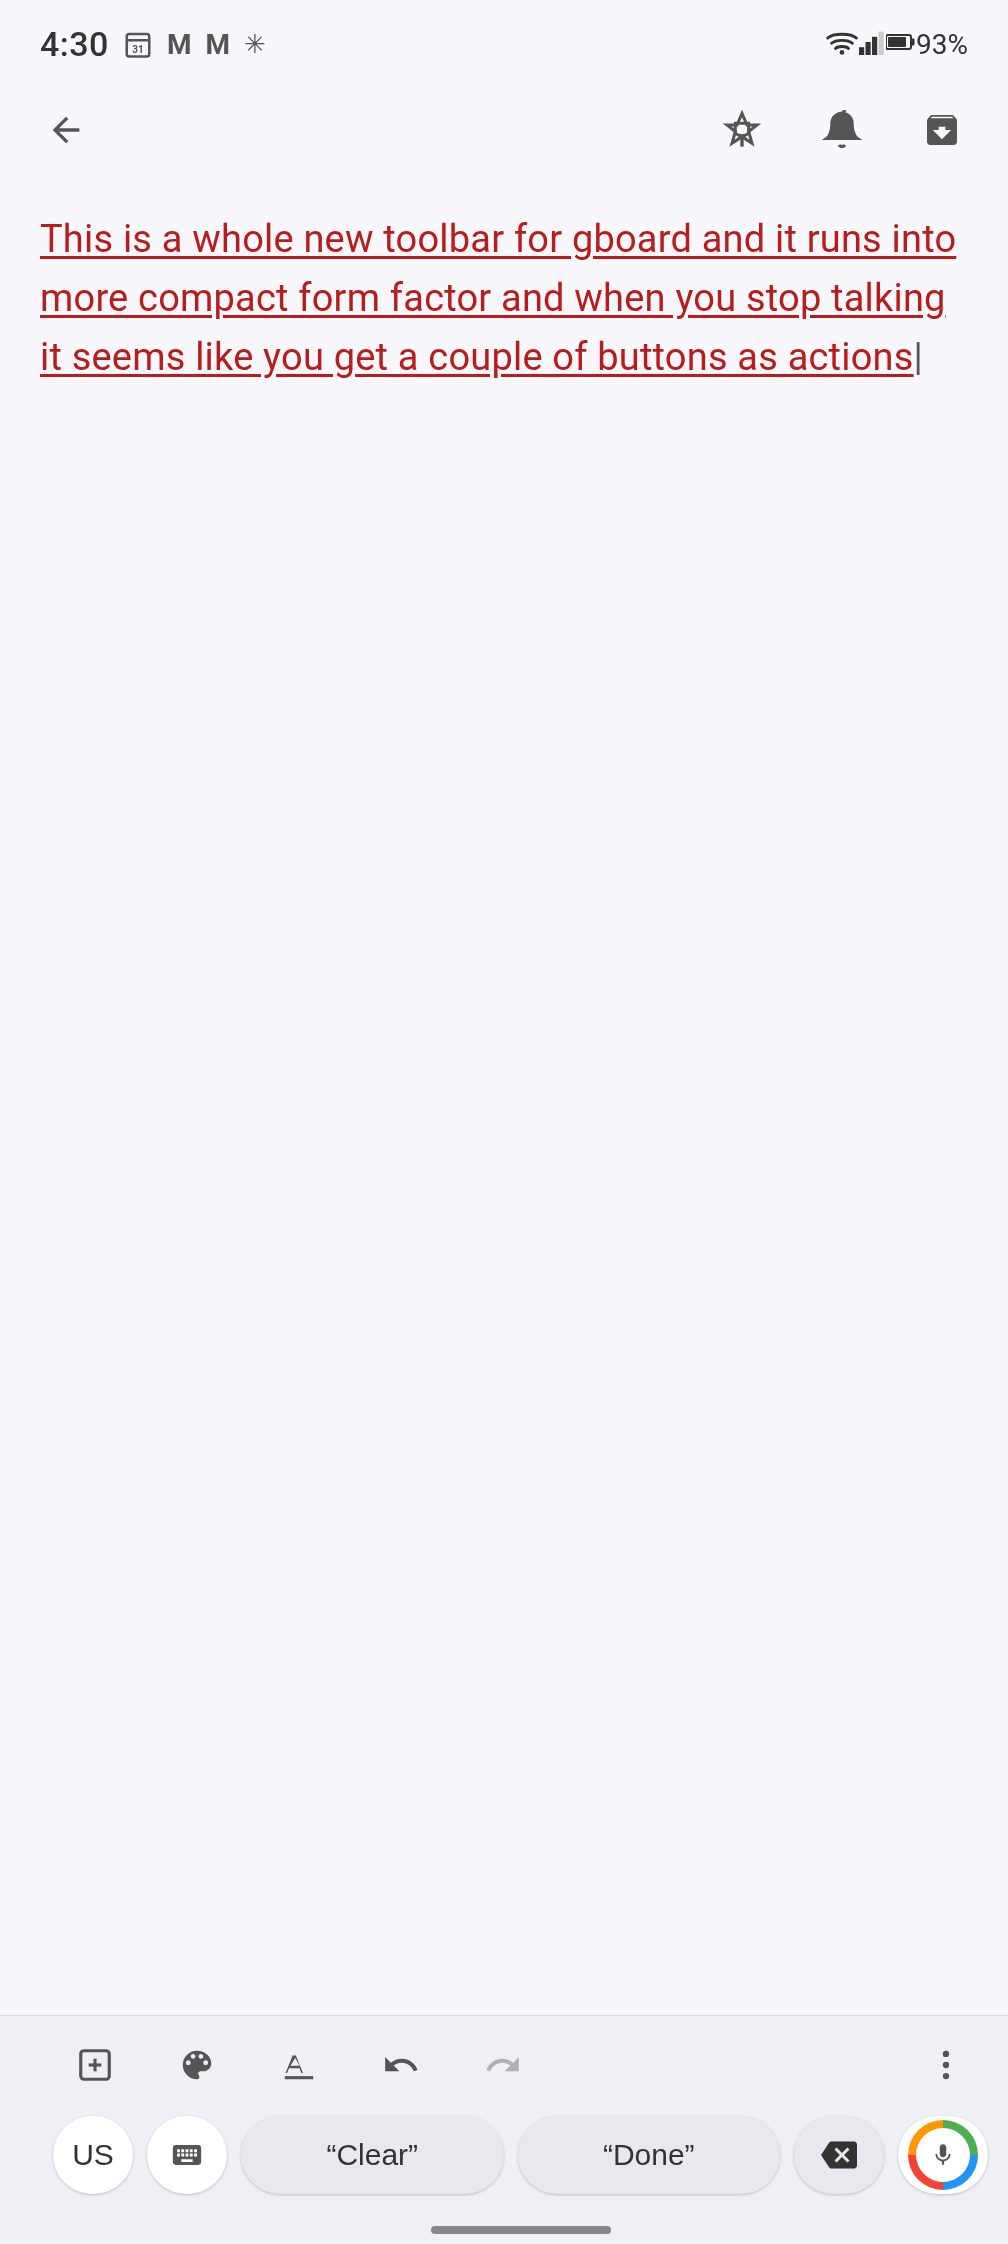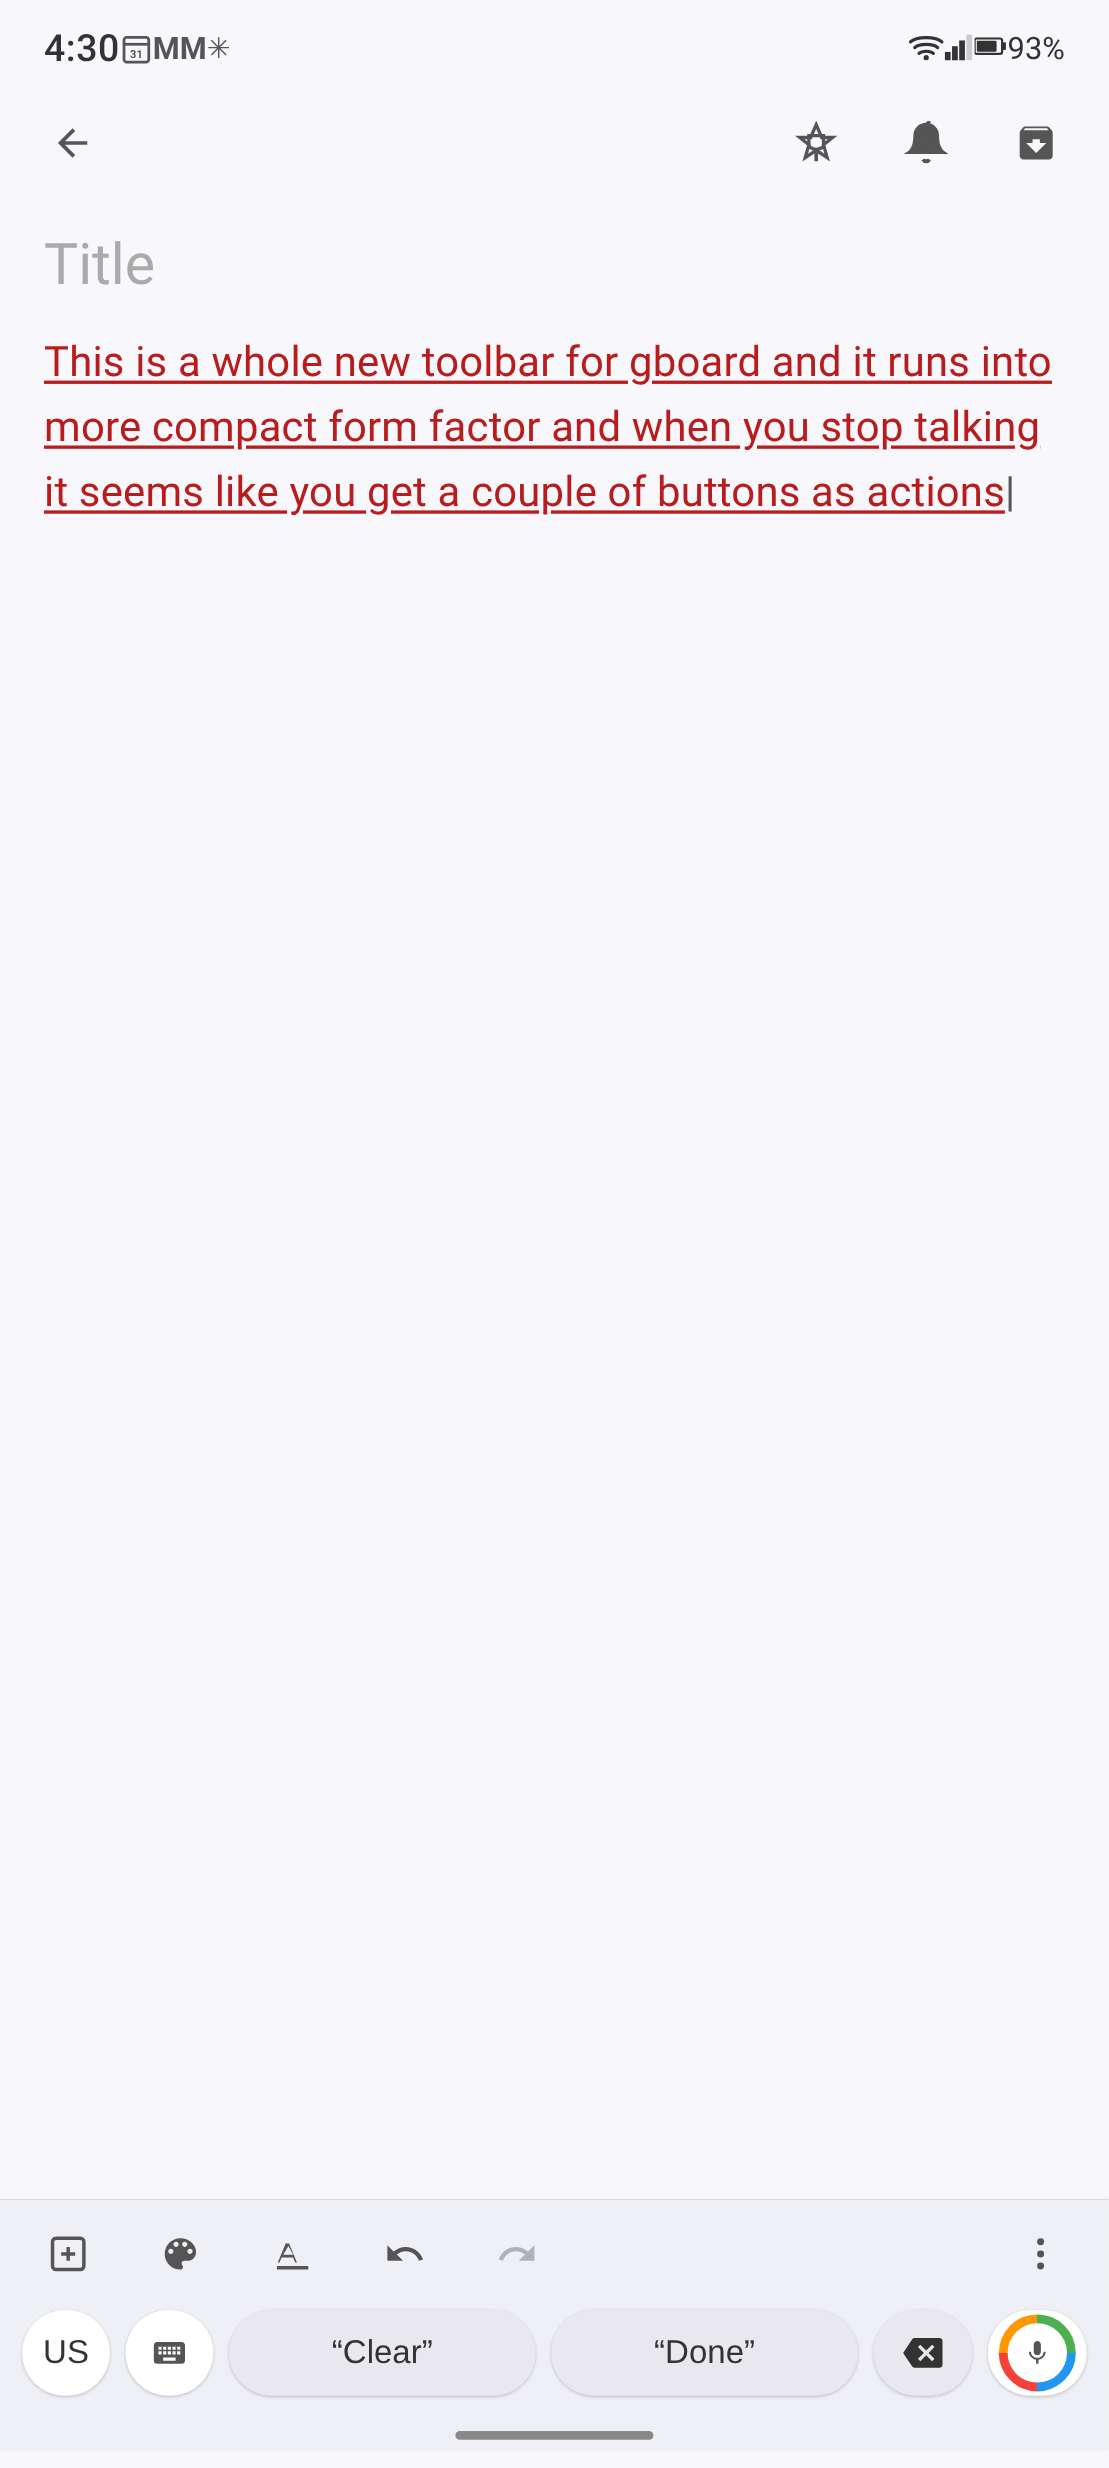--- a/index.html
+++ b/index.html
@@ -23,20 +23,21 @@
       display: flex;
       align-items: center;
       justify-content: space-between;
       padding: 18px 40px 10px 40px;
       height: 80px;
     }
 
     .status-left {
       display: flex;
       align-items: center;
+      gap: 14px;
     }
 
     .status-time {
       font-size: 34px;
       font-weight: 500;
       color: #333;
       letter-spacing: 0.5px;
     }
 
     .status-icon {
@@ -124,25 +125,26 @@
       animation: blink 1s step-end infinite;
     }
 
     @keyframes blink {
       50% { opacity: 0; }
     }
 
     
     .keyboard-container {
       position: absolute;
-      bottom: 16px;
+      bottom: 0;
       left: 0;
       right: 0;
       background: #eef0f5;
       border-top: 1px solid #ddd;
+      padding-left: 33px;
     }
 
     .keyboard-toolbar {
       display: flex;
       align-items: center;
       justify-content: space-between;
       padding: 18px 36px 10px 36px;
       height: 90px;
       background: #eef0f5;
     }
@@ -347,21 +349,20 @@
     </div>
     <div class="icon-btn">
       <svg viewBox="0 0 24 24" width="38" height="38" fill="#555">
         <path d="M20.54 5.23l-1.39-1.68C18.88 3.21 18.47 3 18 3H6c-.47 0-.88.21-1.16.55L3.46 5.23C3.17 5.57 3 6.02 3 6.5V19c0 1.1.9 2 2 2h14c1.1 0 2-.9 2-2V6.5c0-.48-.17-.93-.46-1.27zM12 17.5L6.5 12H10v-2h4v2h3.5L12 17.5zM5.12 5l.81-1h12l.93 1H5.12z"></path>
       </svg>
     </div>
   </div>
 </div>
 
 <div class="note-area">
-  <div class="note-title">Title</div>
   <div class="note-body">
     <span>This is a whole new toolbar for gboard and it runs into more compact form factor and when you stop talking it seems like you get a couple of buttons as actions</span><span class="cursor-end"></span>
   </div>
 </div>
 
 <div class="keyboard-container">
 
   <div class="keyboard-toolbar">
     <div class="keyboard-toolbar-left">
 

